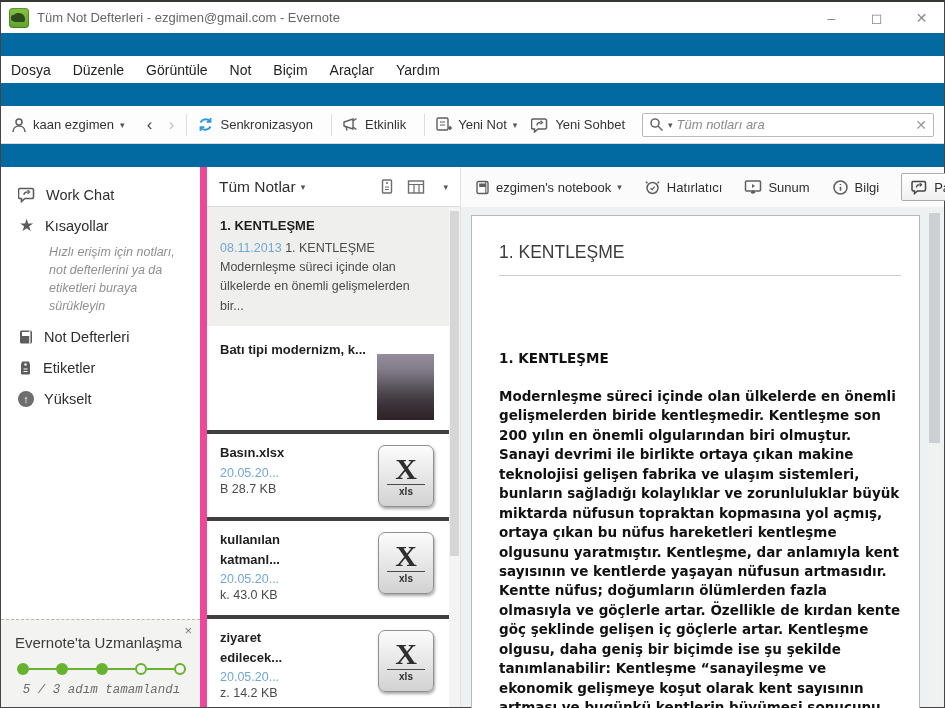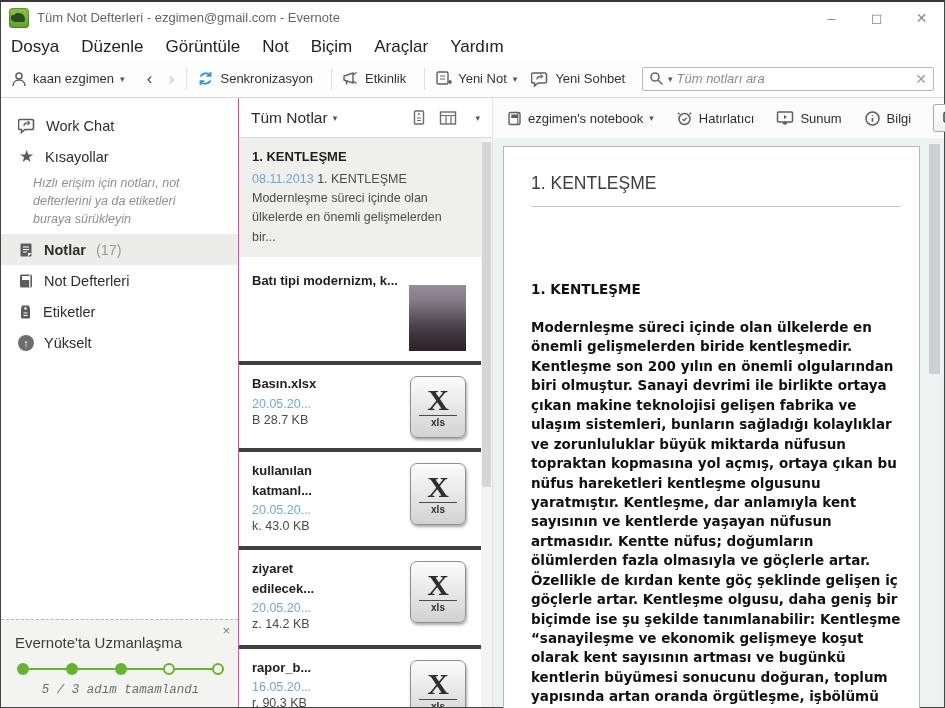--- a/index.html
+++ b/index.html
@@ -1,54 +1,54 @@
 <!DOCTYPE html>
 <html><head>
 <meta charset="utf-8">
 <style>
   * { margin:0; padding:0; box-sizing:border-box; }
   html,body { width:945px; height:708px; overflow:hidden; }
   body { font-family:"Liberation Sans", sans-serif; background:#fff; color:#333; }
-  .window { width:945px; height:708px; border:1px solid #454545; border-top:2px solid #353a35; display:flex; flex-direction:column; background:#0369a1; }
+  .window { width:945px; height:708px; border:1px solid #454545; border-top:2px solid #353a35; display:flex; flex-direction:column; background:#0369a1;gap:23px; }
 
   
   .titlebar { height:31px; display:flex; align-items:center; padding-left:8px; background:#fff; flex:0 0 auto; }
   .app-icon { width:20px; height:20px; border-radius:4px; background:linear-gradient(#86c442,#5fa32e); position:relative; margin-right:8px; box-shadow:inset 0 0 0 1px rgba(0,0,0,.25); }
   .app-icon:before { content:""; position:absolute; left:4px; top:5px; width:12px; height:9px; background:#2f4a1d; border-radius:5px 6px 2px 2px; }
   .app-icon:after { content:""; position:absolute; left:2px; top:7px; width:4px; height:6px; background:#2f4a1d; border-radius:2px; }
   .title-text { font-size:13px; color:#666; }
   .win-controls { margin-left:auto; display:flex; align-items:center; height:100%; }
   .win-btn { width:45px; height:100%; display:flex; align-items:center; justify-content:center; color:#8a8a8a; font-size:14px; }
 
   
   .menubar { height:27px; display:flex; align-items:center; padding-left:10px; gap:22px; background:#fff; flex:0 0 auto; }
-  .menu-item { font-size:17px; color:#222; }
+  .menu-item { font-size:14px; color:#222; }
 
   
   .toolbar { height:38px; display:flex; align-items:center; padding:0 10px 0 10px; border-bottom:1px solid #d9d9d9; background:#fdfdfd; flex:0 0 auto; }
   .tb-item { display:flex; align-items:center; gap:6px; font-size:13px; color:#333; margin-right:14px; white-space:nowrap; }
   .caret { font-size:9px; color:#555; }
   .nav-arrow { font-size:17px; color:#444; width:22px; text-align:center; }
   .nav-arrow.disabled { color:#c0c0c0; }
   .tb-sep { width:1px; height:22px; background:#ddd; margin:0 10px 0 4px; }
   .searchbox { margin-left:auto; width:292px; height:24px; border:1px solid #b9b9b9; border-radius:2px; background:#fff; display:flex; align-items:center; padding:0 6px; gap:4px; }
   .searchbox input { flex:1; border:none; outline:none; font-size:13px; font-style:italic; color:#555; background:transparent; font-family:"Liberation Sans", sans-serif; }
   .searchbox input::placeholder { color:#8a8a8a; font-style:italic; }
   .clear-x { color:#9a9a9a; font-size:14px; }
 
   
   .main { flex:1; display:flex; min-height:0; }
 
   
-  .sidebar { width:238px; border-right:1px solid #ec4899; display:flex; flex-direction:column; background:#fff; position:relative; }
+  .sidebar { width:206px; border-right:7px solid #ec4899; display:flex; flex-direction:column; background:#fff; position:relative; }
   .sb-items { padding-top:12px; }
   .sb-row { display:flex; align-items:center; gap:10px; height:31px; padding-left:17px; font-size:14.5px; color:#2e2e2e; }
   .sb-row.selected { background:#ececea; }
   .sb-count { color:#9a9a9a; }
-  .sb-hint { font-style:italic; color:#8f8f8f; font-size:12.5px; line-height:1.45; padding:2px 24px 6px 32px; }
+  .sb-hint { font-style:italic; color:#8f8f8f; font-size:12.5px; line-height:1.45; padding:2px 24px 6px 48px; }
   .star-glyph { font-size:17px; color:#5c5c5c; width:17px; text-align:center; }
   .upgrade-circle { width:16px; height:16px; border-radius:50%; background:#6e6e6e; color:#fff; font-size:11px; display:flex; align-items:center; justify-content:center; }
 
   
   .mastery { position:absolute; left:0; right:0; bottom:0; height:88px; background:#f3f3f1; border-top:1px dashed #b5b5b5; padding:6px 12px 0 14px; }
   .mastery-close { position:absolute; top:3px; right:8px; color:#7a7a7a; font-size:13px; }
   .mastery-title { font-size:15px; color:#3c3c3c; margin-top:8px; }
   .progress { display:flex; align-items:center; margin:12px 2px 8px 2px; }
   .dot { width:12px; height:12px; border-radius:50%; flex:0 0 auto; }
   .dot.done { background:#67b22e; }
@@ -203,31 +203,20 @@
                 <path d="M6 9 c0-2 1.5-3 3.5-3 M9.5 4.3 l2 1.7 l-2 1.7" fill="none" stroke="#5c5c5c" stroke-width="1.4"></path>
               </svg>
           </span>
           <span>Work Chat</span>
         </div>
         <div class="sb-row">
           <span class="star-glyph">★</span>
           <span>Kısayollar</span>
         </div>
         <div class="sb-hint">Hızlı erişim için notları, not defterlerini ya da etiketleri buraya sürükleyin</div>
-        <div class="sb-row selected">
-          <span class="icon">
-            <svg width="16" height="16" viewBox="0 0 16 16">
-                <rect x="2.5" y="1.5" width="11" height="13" rx="1" fill="#5c5c5c"></rect>
-                <path d="M5 5 h6 M5 7.5 h6 M5 10 h4" stroke="#fff" stroke-width="1.1"></path>
-                <path d="M10 14.5 l3.5-3.5 h-3.5 Z" fill="#fff"></path>
-              </svg>
-          </span>
-          <span style="font-weight:bold">Notlar</span>
-          <span class="sb-count">(17)</span>
-        </div>
         <div class="sb-row">
           <span class="icon">
             <svg width="16" height="16" viewBox="0 0 16 16">
                 <rect x="2" y="1.5" width="12" height="13" rx="1.5" fill="#5c5c5c"></rect>
                 <rect x="4" y="3" width="8" height="4" fill="#fff"></rect>
                 <rect x="11.2" y="1.5" width="1.2" height="13" fill="#fff"></rect>
               </svg>
           </span>
           <span>Not Defterleri</span>
         </div>

